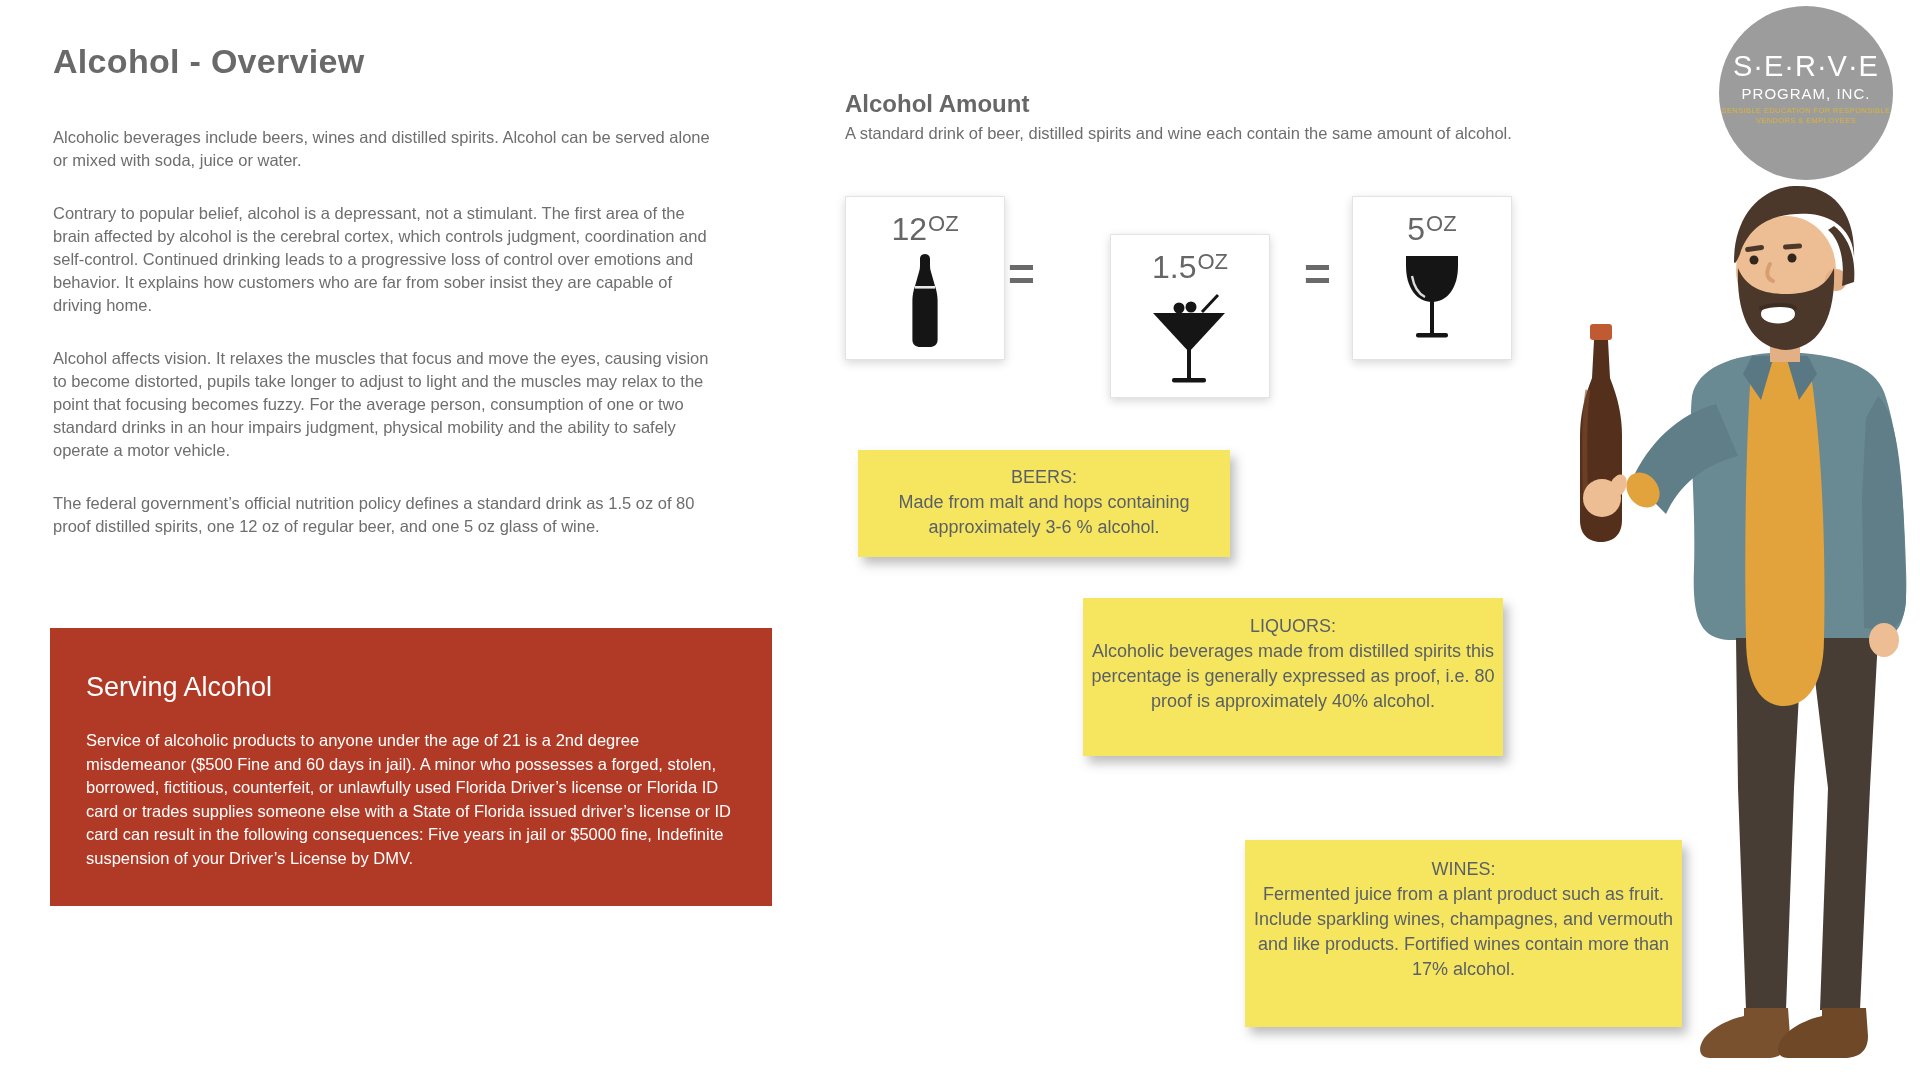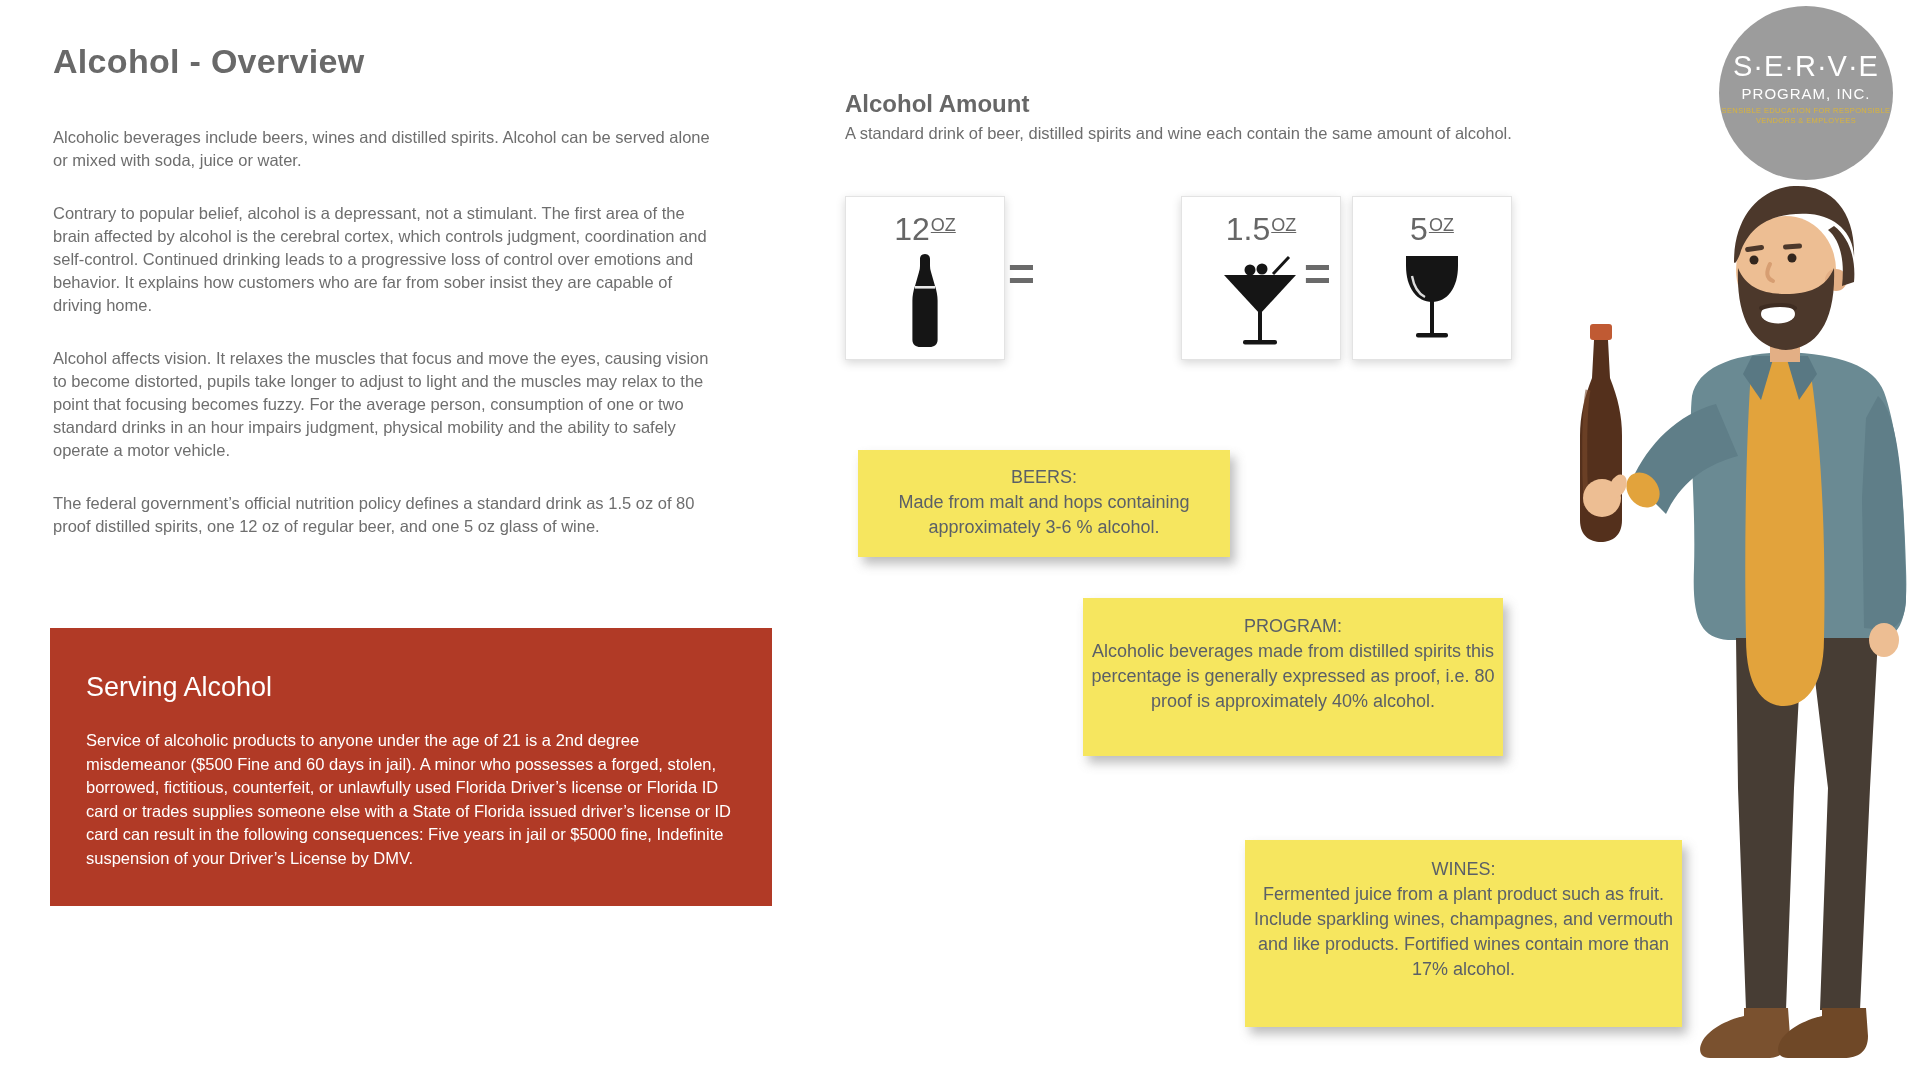--- a/index.html
+++ b/index.html
@@ -39,24 +39,24 @@
     font-size:16.5px; color:#6e6e6e; white-space:nowrap;
   }
 
   .eq-box {
     position:absolute; top:196px; width:160px; height:164px;
     background:#ffffff; border:1px solid #e3e3e3;
     box-shadow:0 3px 9px rgba(0,0,0,0.16);
     text-align:center;
   }
   .eq-box-1 { left:845px; }
-  .eq-box-2 { left:1181px; }
+  .eq-box-2 { left:1110px;margin-top:38px; }
   .eq-box-3 { left:1352px; }
   .amount { margin-top:14px; font-size:32px; color:#666666; }
-  .amount .unit { font-size:18px; position:relative; top:-9px; margin-left:1px;text-decoration:underline; }
+  .amount .unit { font-size:22px; position:relative; top:-9px; margin-left:1px; }
   .icon-wrap { margin-top:6px; height:100px; display:flex; align-items:flex-start; justify-content:center; }
 
   .eq-sign {
     position:absolute; top:251px; font-size:46px; font-weight:bold; color:#6a6a6a;
     line-height:46px;
   }
   .eq-sign-1 { left:1008px; }
   .eq-sign-2 { left:1304px; }
 
   .note {
@@ -150,21 +150,21 @@
   </div>
 
 </div>
 
 <div class="note note-beers" style="background:#F6E65F;">
   <div>BEERS:</div>
   <div>Made from malt and hops containing approximately 3-6 % alcohol.</div>
 </div>
 
 <div class="note note-liquors" style="background:#F6E65F;">
-  <div>PROGRAM:</div>
+  <div>LIQUORS:</div>
   <div>Alcoholic beverages made from distilled spirits this percentage is generally expressed as proof, i.e. 80 proof is approximately 40% alcohol.</div>
 </div>
 
 <div class="note note-wines" style="background:#F6E65F;">
   <div>WINES:</div>
   <div>Fermented juice from a plant product such as fruit. Include sparkling wines, champagnes, and vermouth and like products. Fortified wines contain more than 17% alcohol.</div>
 </div>
 
 <div class="logo" style="background:#9C9C9C;">
   <div class="logo-acronym">S·E·R·V·E</div>

